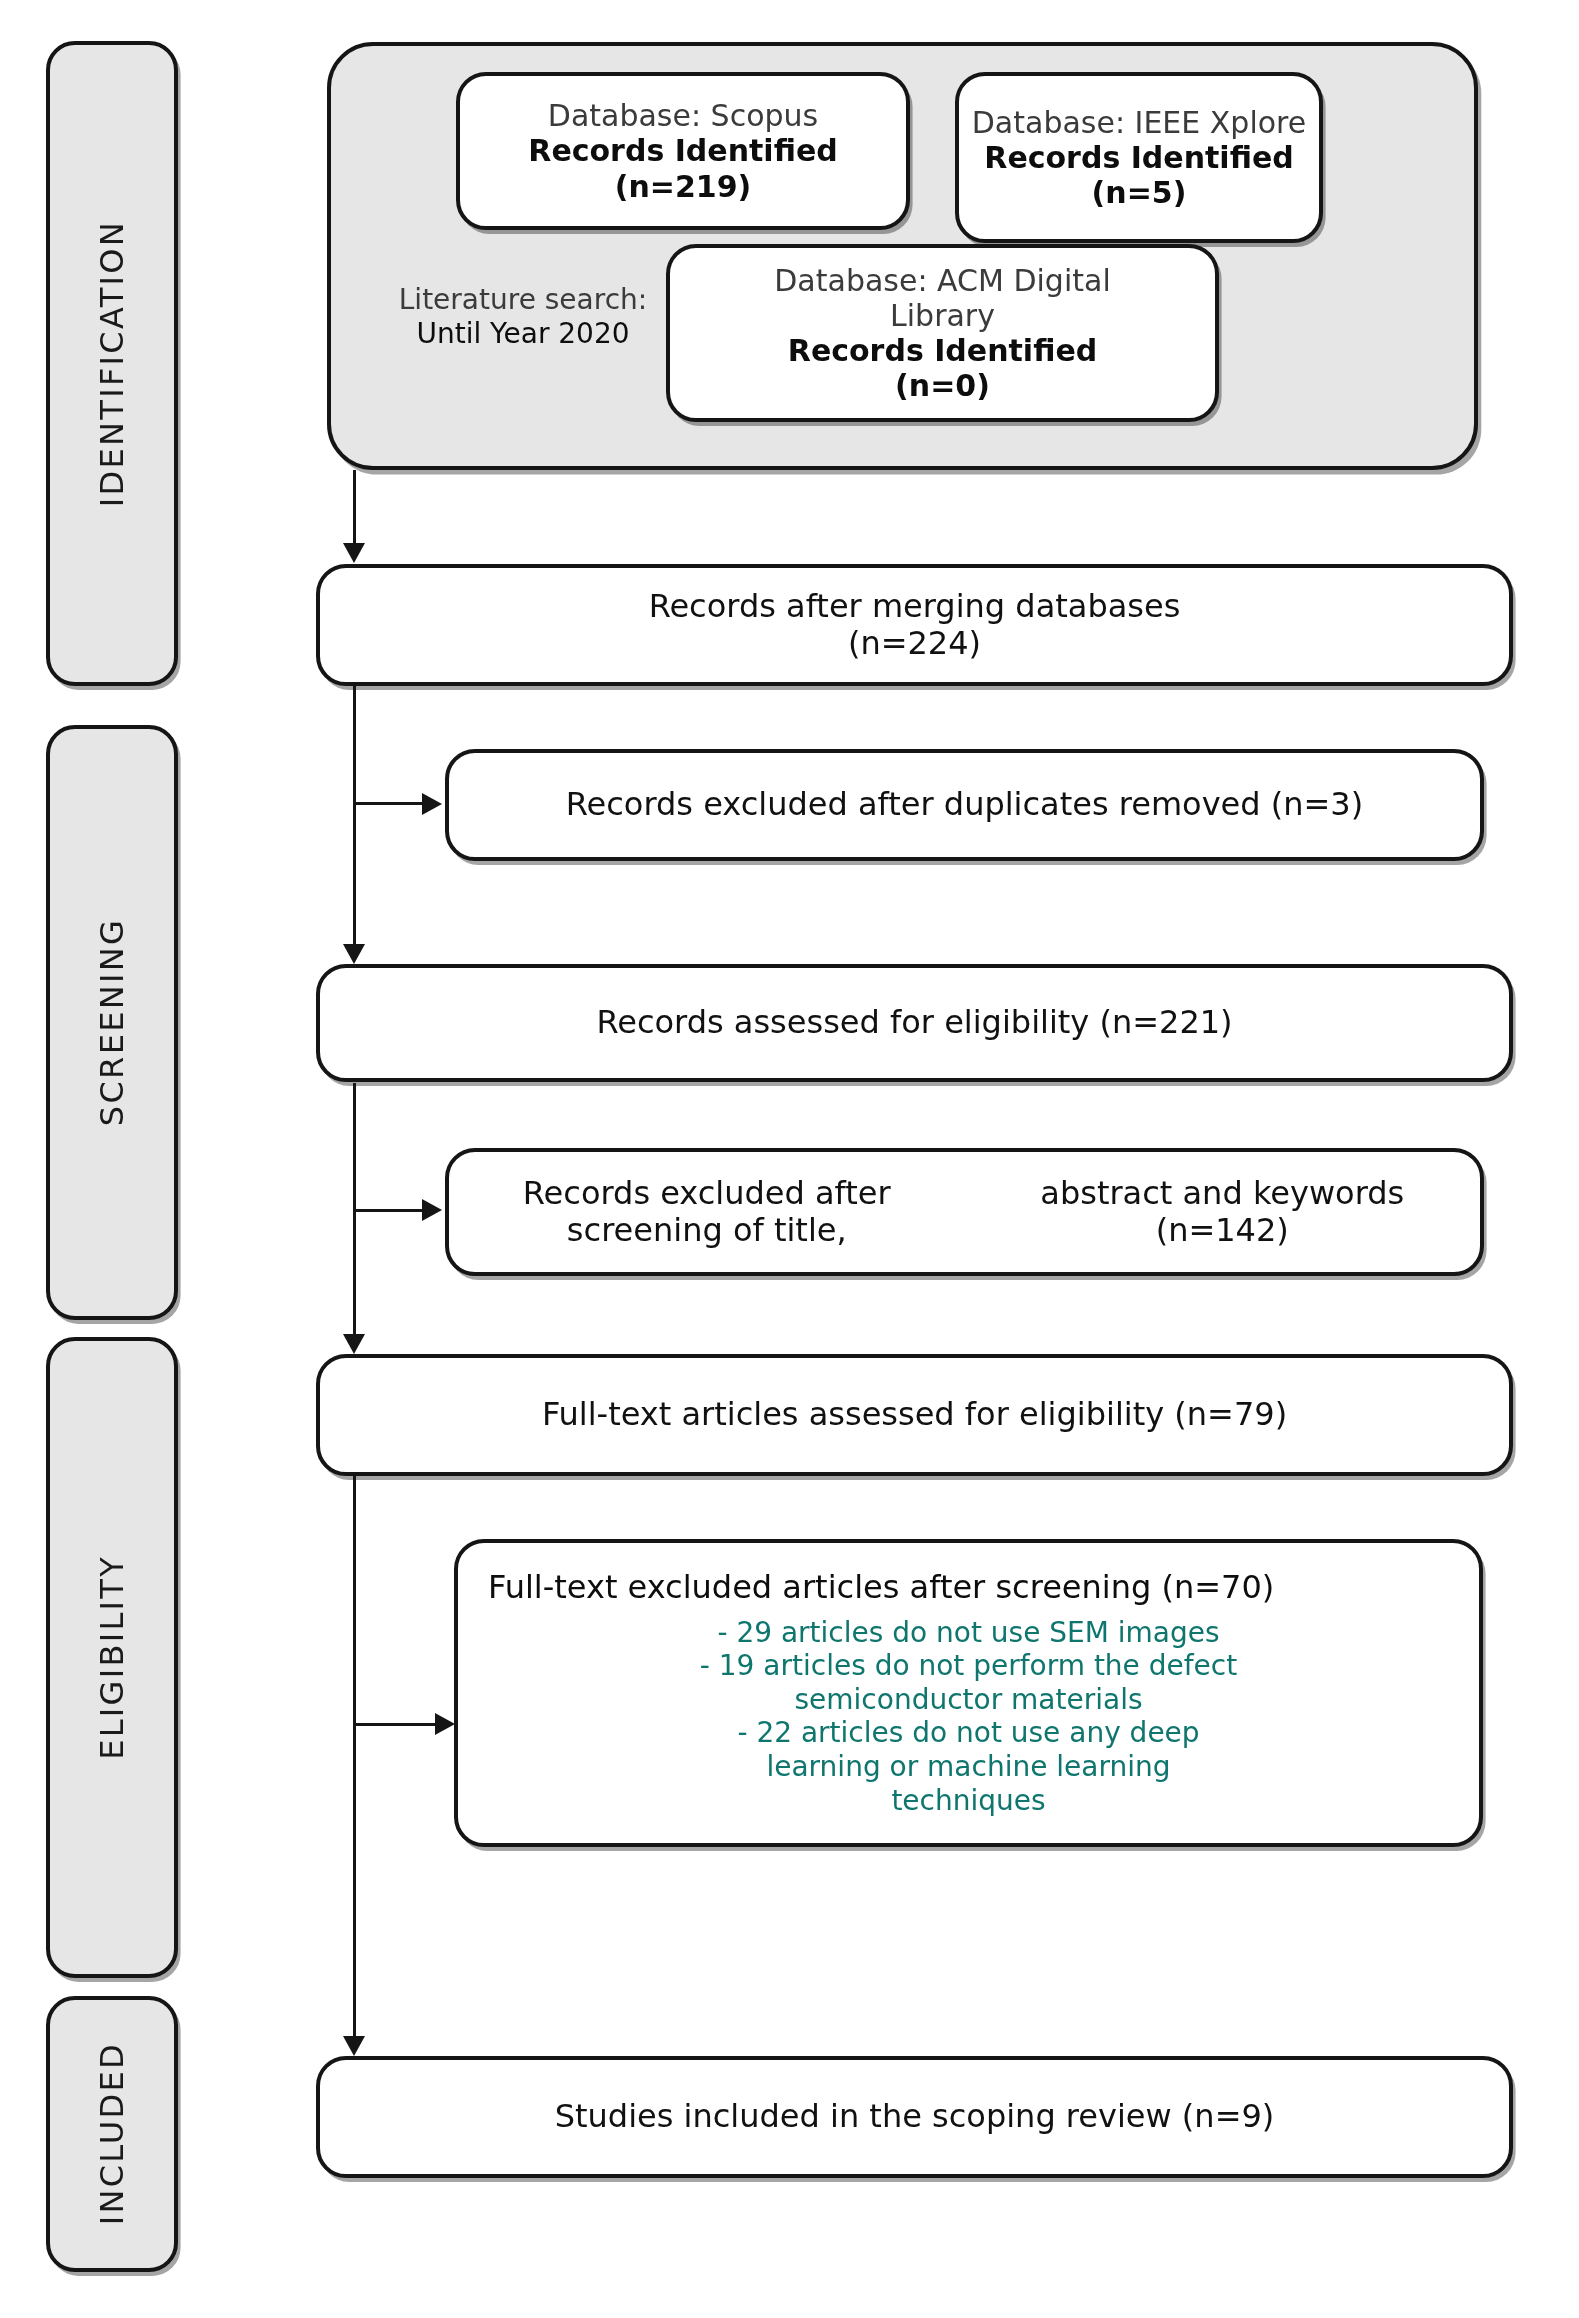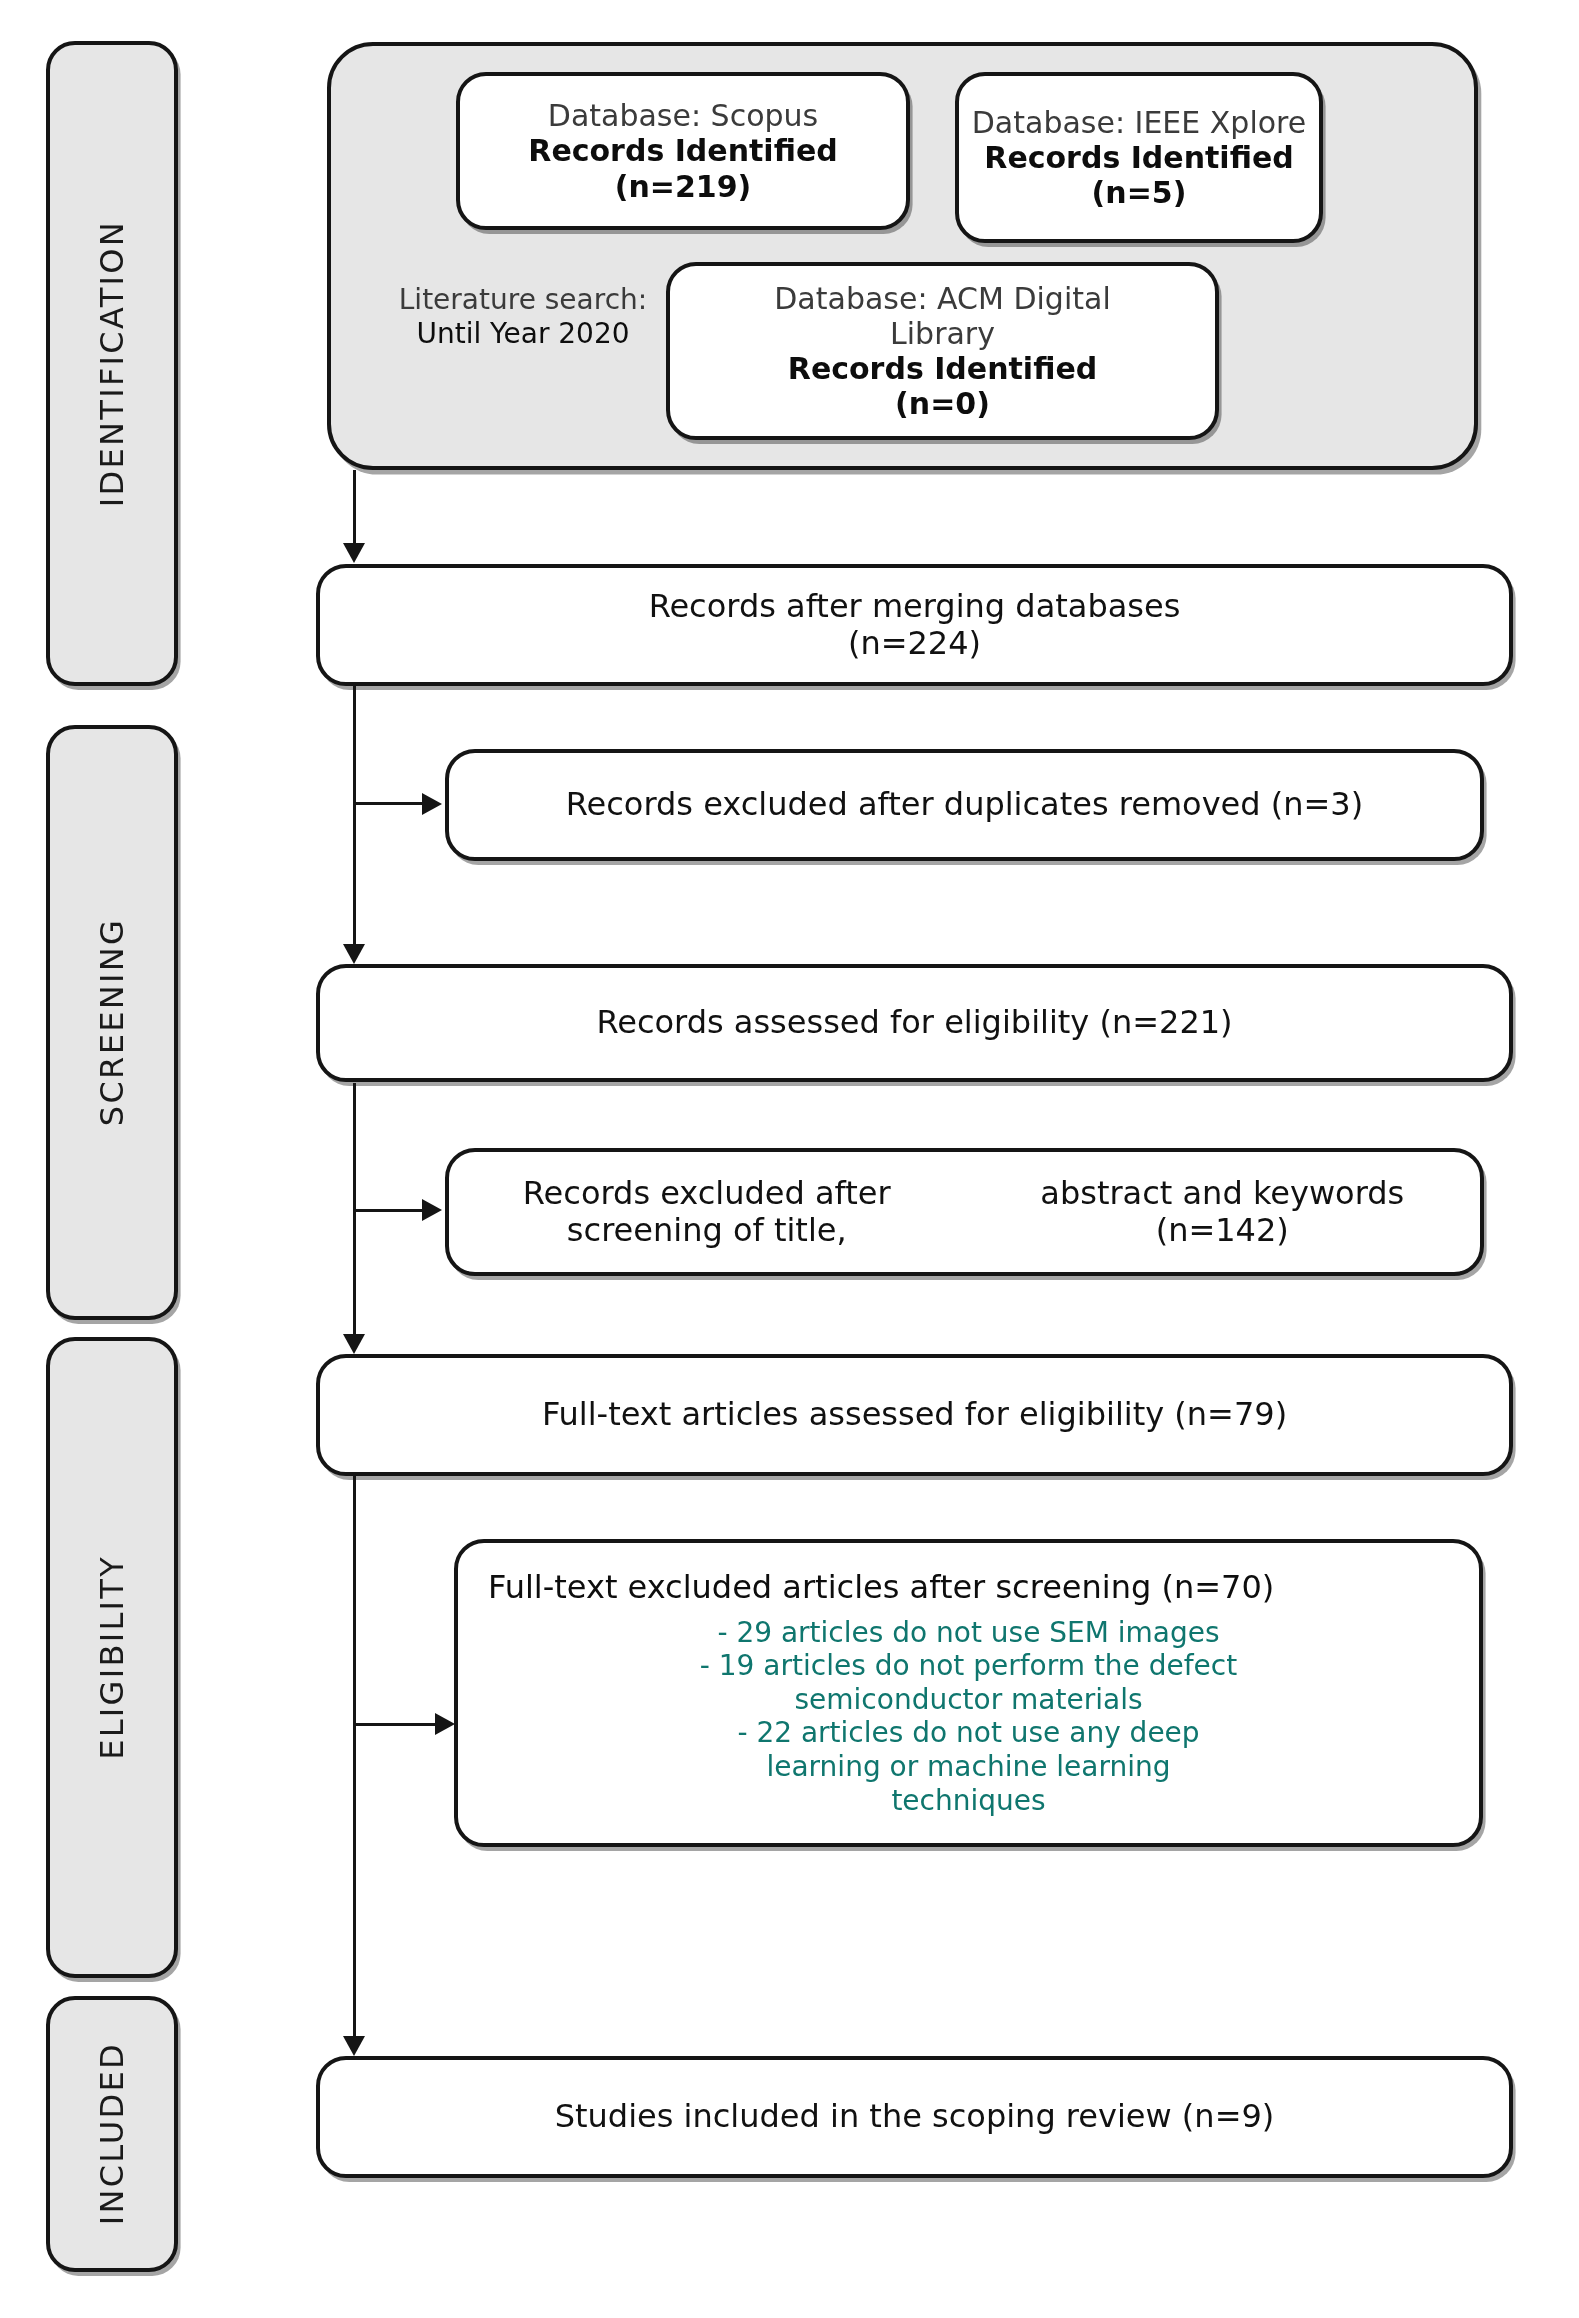--- a/index.html
+++ b/index.html
@@ -165,21 +165,21 @@
     <span class="inner-text line-main">Records Identified</span>
     <span class="inner-text line-main">(n=219)</span>
   </div>
 
   <div class="box db-box shadowed" style="left:955px; top:72px; width:368px; height:171px; flex-direction:column;">
     <span class="inner-text line-label">Database: IEEE Xplore</span>
     <span class="inner-text line-main">Records Identified</span>
     <span class="inner-text line-main">(n=5)</span>
   </div>
 
-  <div class="box db-box shadowed" style="left:666px; top:262px; width:553px; height:178px; flex-direction:column;">
+  <div class="box db-box shadowed" style="left:666px; top:244px; width:553px; height:178px; flex-direction:column;">
     <span class="inner-text line-label">Database: ACM Digital</span>
     <span class="inner-text line-label">Library</span>
     <span class="inner-text line-main">Records Identified</span>
     <span class="inner-text line-main">(n=0)</span>
   </div>
 
   <div id="literature-search" style="left:385px; top:283px; width:276px;">
     <div class="lit-light">Literature search:</div>
     <div class="lit-dark">Until Year 2020</div>
   </div>

